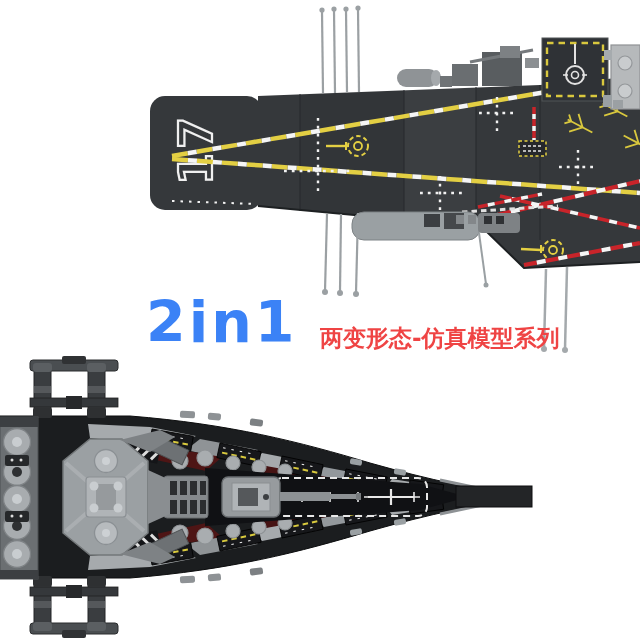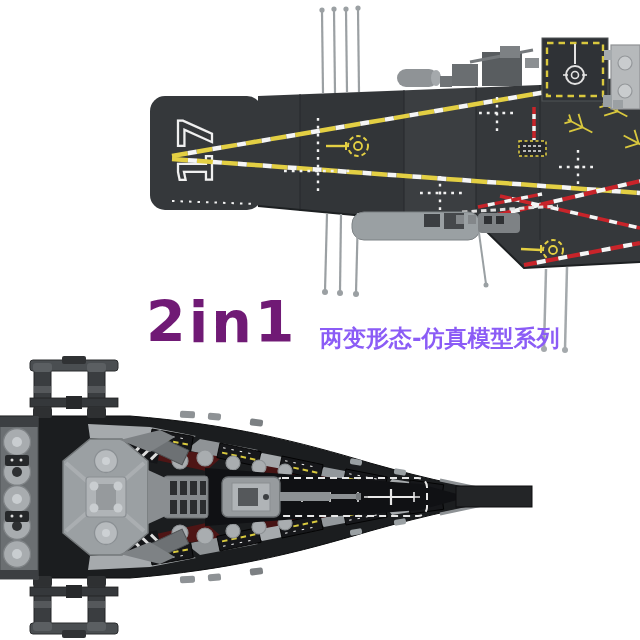--- a/index.html
+++ b/index.html
@@ -2,26 +2,26 @@
 <html><head>
 <meta charset="utf-8">
 <style>
   html,body{margin:0;padding:0;background:#ffffff;}
   .stage{position:relative;width:640px;height:640px;background:#ffffff;overflow:hidden;
          font-family:"DejaVu Sans",sans-serif;}
   .stage svg{position:absolute;left:0;top:0;}
   .promo-badge{
     position:absolute;left:146px;top:294px;
     font-size:57px;font-weight:800;letter-spacing:3px;line-height:1;
-    color:#701a75;font-family:"DejaVu Sans",sans-serif;
+    color:#3b82f6;font-family:"DejaVu Sans",sans-serif;
   }
   .promo-tagline{
     position:absolute;left:320px;top:326px;
     font-size:23px;font-weight:bold;line-height:1.1;
-    color:#8b5cf6;font-family:"DejaVu Sans",sans-serif;
+    color:#ef4444;font-family:"DejaVu Sans",sans-serif;
     white-space:nowrap;
   }
 </style>
 </head>
 <body>
 
 <div class="stage">
 
 <svg width="640" height="640" viewBox="0 0 640 640" xmlns="http://www.w3.org/2000/svg">
 

